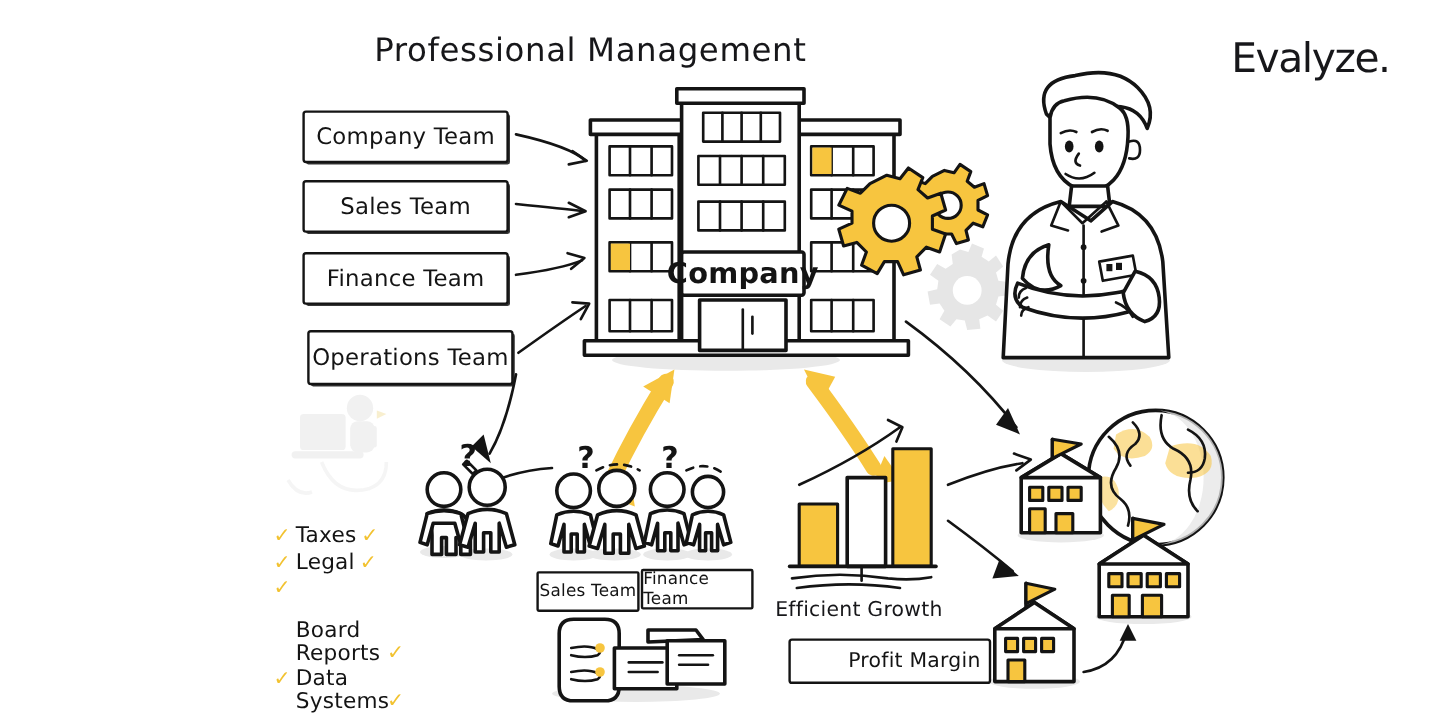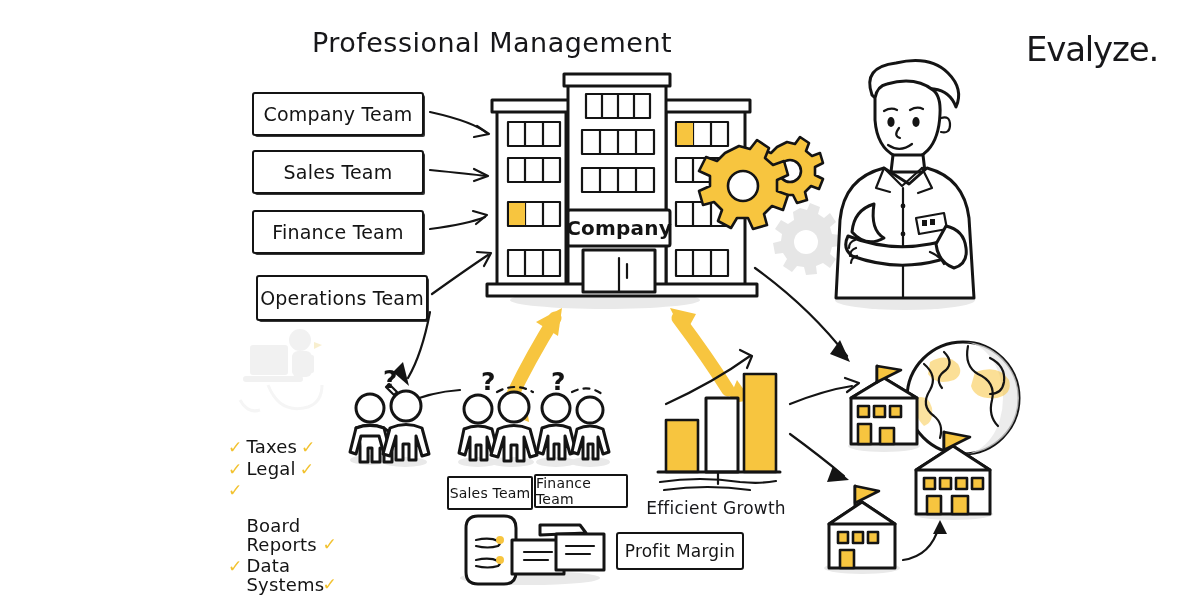--- a/index.html
+++ b/index.html
@@ -29,25 +29,25 @@
   #tbox3{left:256px;top:275px;width:168px;height:42px;}
 
   
   .sbox{position:absolute;border:2.5px solid #141414;border-radius:2px;background:#fff;
         display:flex;align-items:center;justify-content:center;font-size:14px;color:#141414;}
   #sbox0{left:343px;top:476px;width:98px;height:30px;}
   #sbox1{left:447px;top:476px;width:82px;height:30px;}
   #sbox2{left:534px;top:474px;width:90px;height:30px;}
 
   
-  #growthLabel{position:absolute;left:646px;top:498px;width:140px;text-align:center;
+  #growthLabel{position:absolute;left:646px;top:498px;width:140px;
                font-size:17px;color:#17171a;}
-  #profitBox{position:absolute;left:616px;top:532px;width:124px;height:34px;
+  #profitBox{position:absolute;left:657px;top:532px;width:124px;height:34px;
              border:2.5px solid #141414;border-radius:3px;background:#fff;
-             display:flex;align-items:center;justify-content:center;font-size:17px;color:#141414;}
+             display:flex;align-items:center;justify-content:center;font-size:17px;color:#141414;padding-left:41px;}
 
   
   #checklist{position:absolute;left:228px;top:438px;width:120px;}
   .chk{display:flex;align-items:flex-start;margin-bottom:2px;line-height:1.05;}
   .chk .mk{color:#F2C230;font-size:17px;font-weight:700;margin-right:4px;line-height:1.15;}
   .chk .mk.r{margin-right:0;margin-left:4px;align-self:flex-end;}
   .chk .txt{font-size:18px;color:#141414;}
 
   
   svg.layer{position:absolute;left:0;top:0;width:1200px;height:600px;overflow:visible;}
@@ -380,21 +380,21 @@
     </g>
 
   </svg>
 
   <div class="tbox hand" id="tbox0">Company Team</div>
   <div class="tbox hand" id="tbox1">Sales Team</div>
   <div class="tbox hand" id="tbox2">Finance Team</div>
   <div class="tbox hand" id="tbox3">Operations Team</div>
 
   <div class="hand" style="position:absolute;left:568px;top:210px;width:102px;height:36px;
-       display:flex;align-items:center;justify-content:center;font-size:20px;font-weight:700;color:#141414;">Company</div>
+       display:flex;align-items:center;justify-content:center;font-size:24px;font-weight:700;color:#141414;">Company</div>
 
   <div class="sbox hand" id="sbox1">Sales Team</div>
   <div class="sbox hand" id="sbox2">Finance Team</div>
 
   <div class="hand" id="growthLabel">Efficient Growth</div>
   <div class="hand" id="profitBox">Profit Margin</div>
 
   <div id="checklist" class="hand">
     <div class="chk">
       <span class="mk">✓</span>

